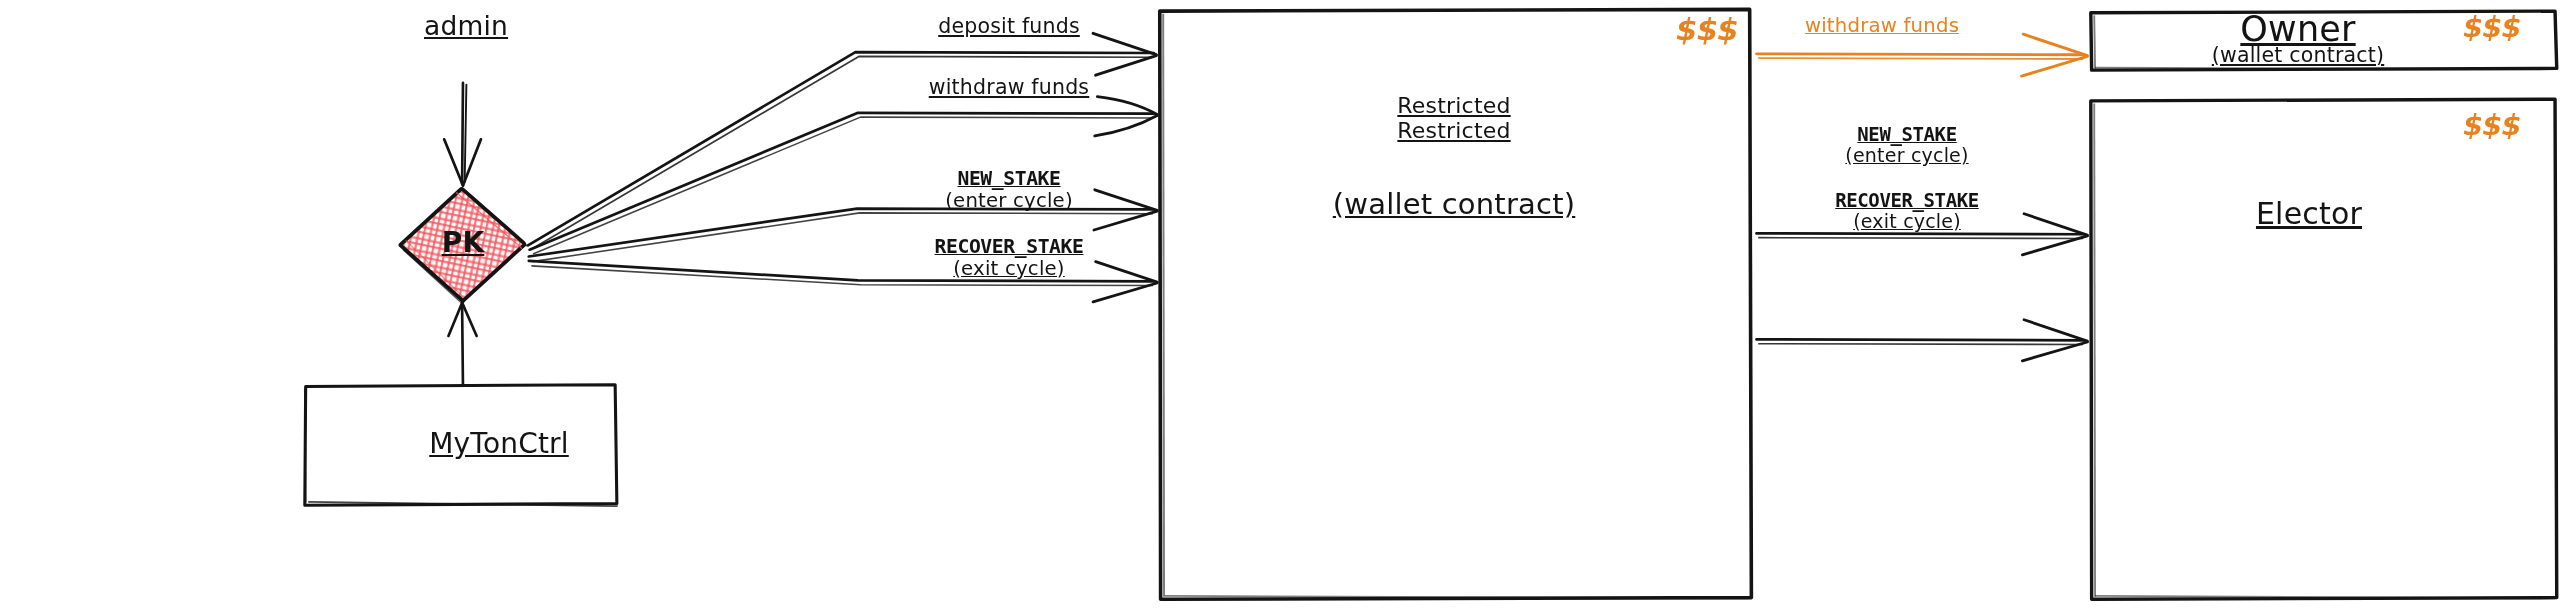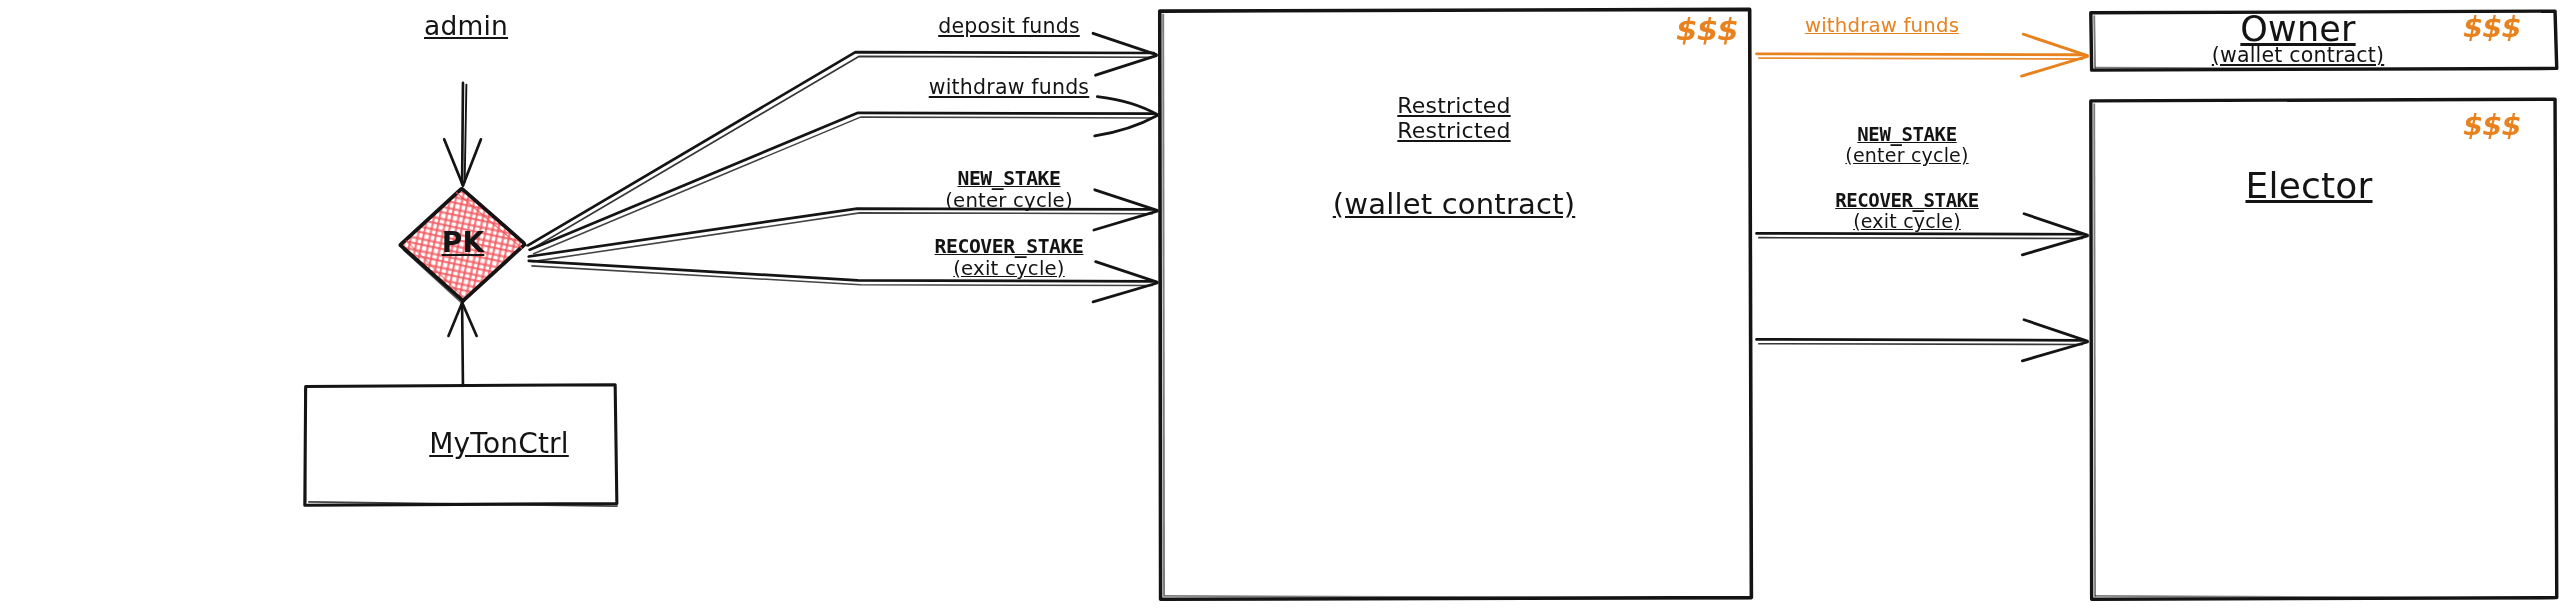--- a/index.html
+++ b/index.html
@@ -197,17 +197,17 @@
   <div class="lbl ctr" style="left:1907px; top:124px;">
     <div class="mono" style="font-size:19px;">NEW_STAKE</div>
     <div style="font-size:19px;">(enter cycle)</div>
   </div>
 
   <div class="lbl ctr" style="left:1907px; top:190px;">
     <div class="mono" style="font-size:19px;">RECOVER_STAKE</div>
     <div style="font-size:19px;">(exit cycle)</div>
   </div>
 
-  <div class="lbl ctr" style="left:2309px; top:166px; font-size:36px;">Elector</div>
+  <div class="lbl ctr" style="left:2309px; top:197px; font-size:30px;">Elector</div>
   <div class="lbl money" style="left:2463px; top:109px; font-size:29px;">$$$</div>
 
 </div>
 
 
 </body></html>

